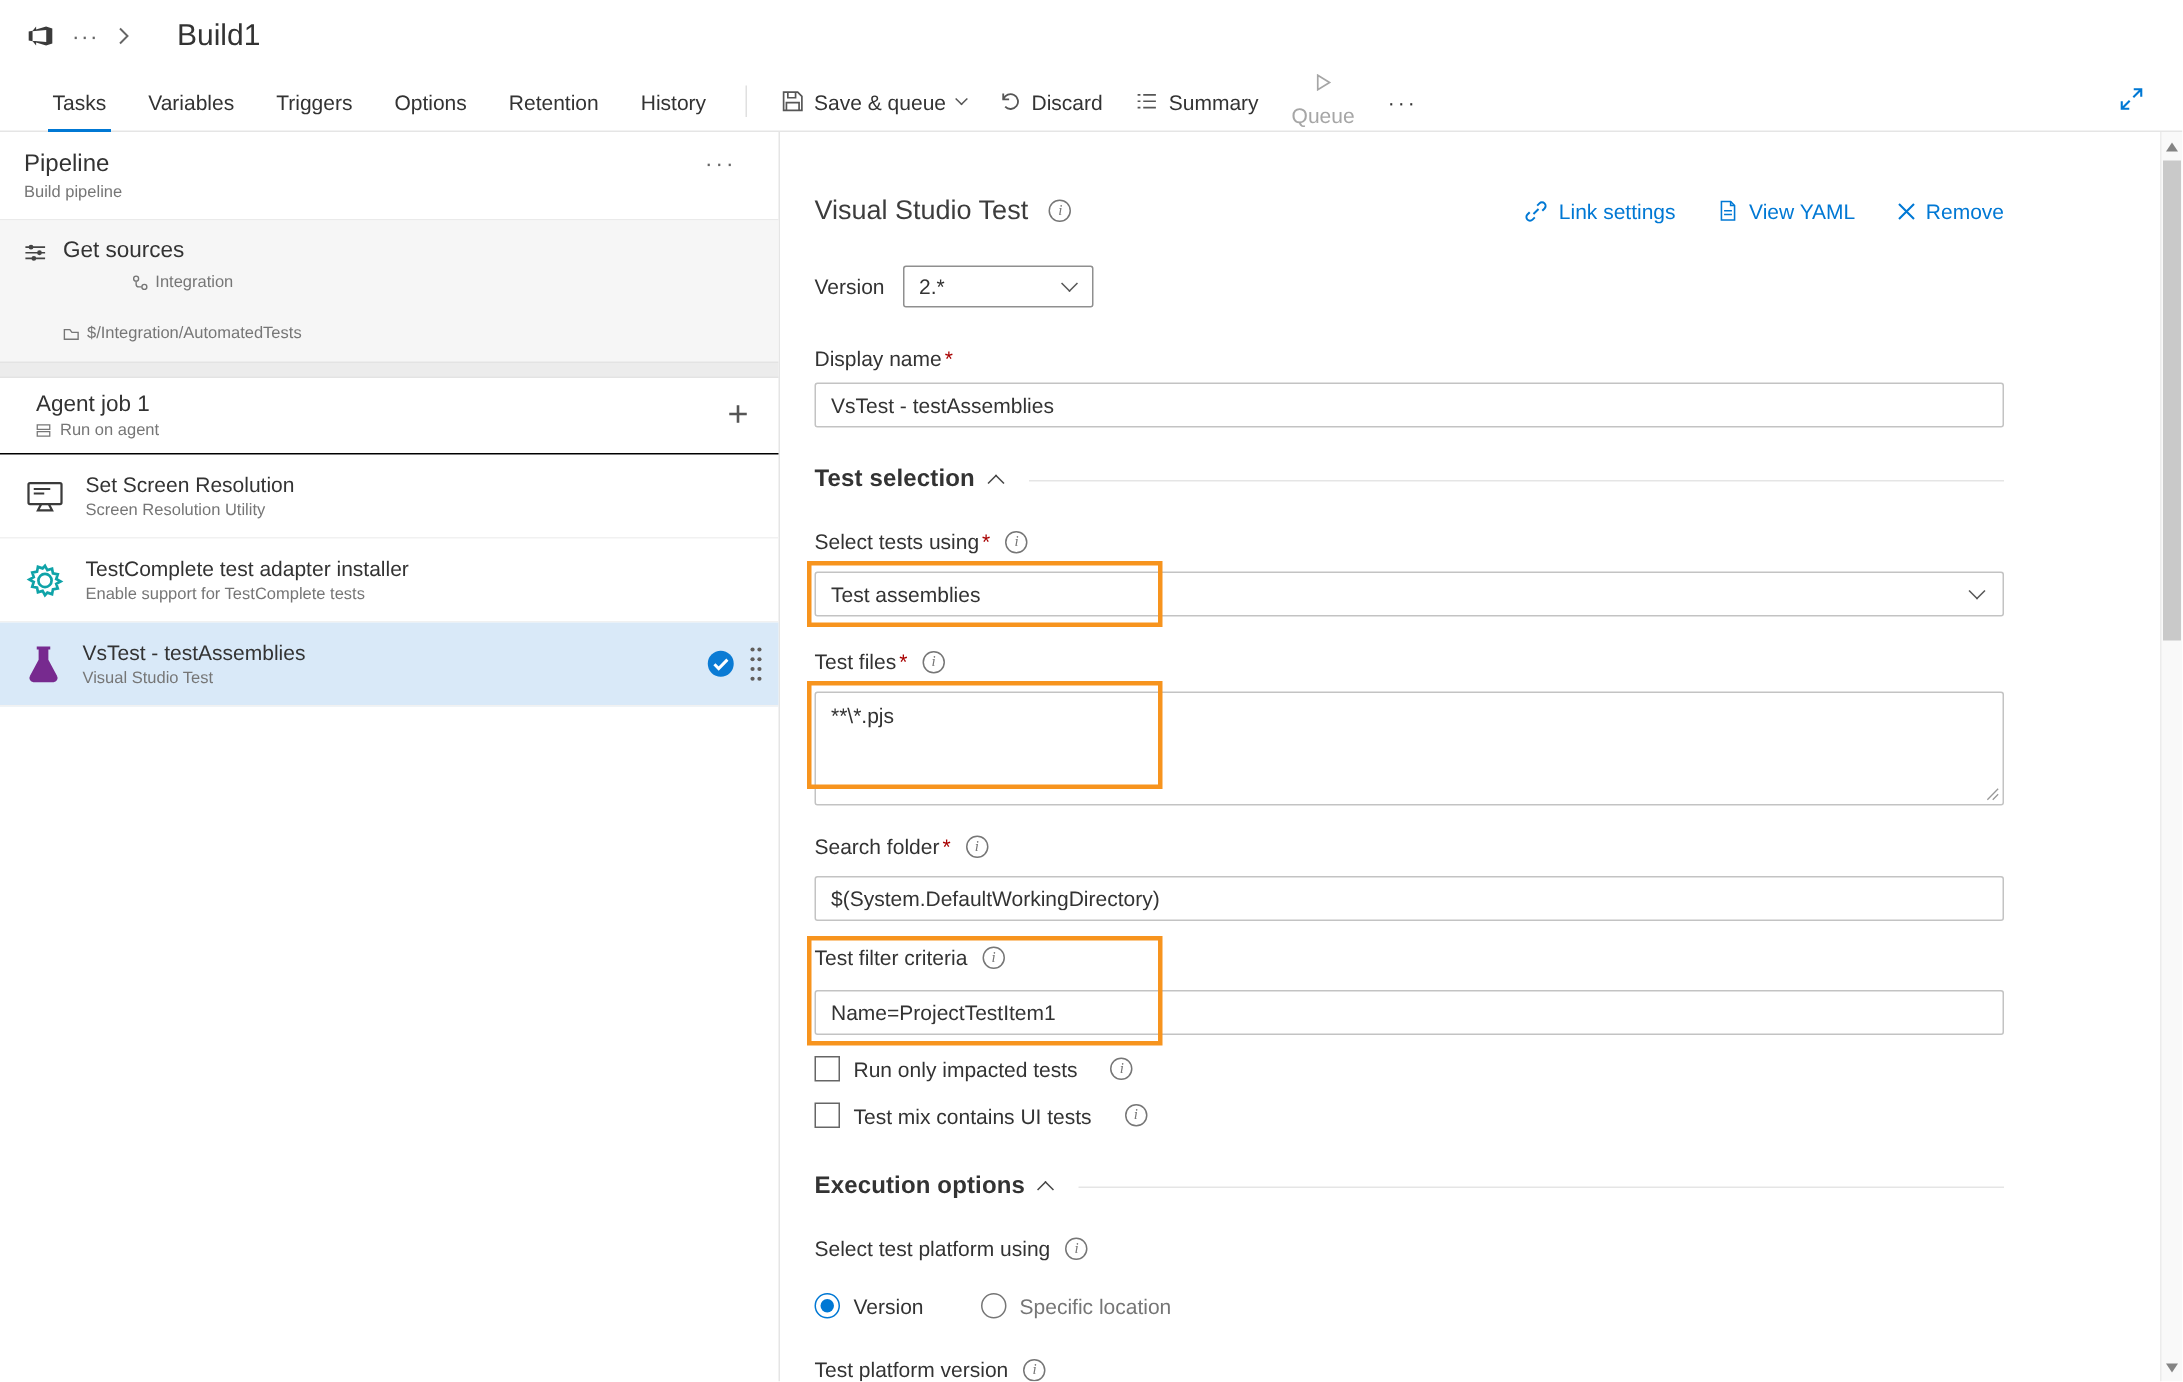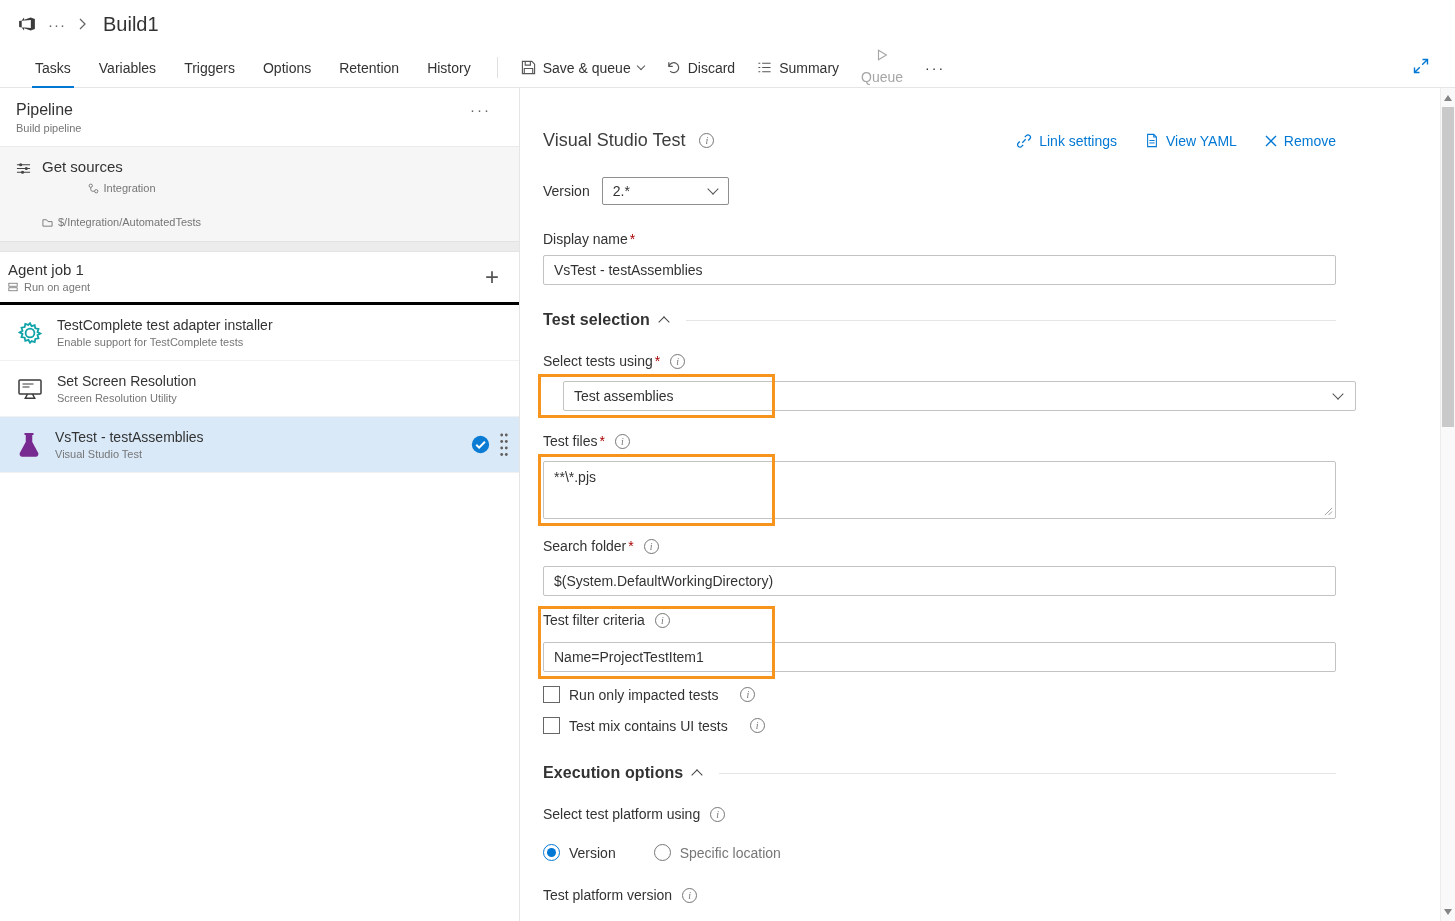--- a/index.html
+++ b/index.html
@@ -6,21 +6,21 @@
   html,body { width:1455px; height:921px; overflow:hidden; }
   body {
     font-family: "Liberation Sans", "DejaVu Sans", sans-serif;
     font-size: 14px; color:#333; background:#fff; position:relative;
   }
   svg { display:block; }
 
   
   .topbar { height:48px; display:flex; align-items:center; padding-left:18px; gap:12px; }
   .bc-more { color:#666; font-size:15px; letter-spacing:1px; cursor:pointer; }
-  .bc-title { font-size:20px; color:#333; margin-left:4px; }
+  .bc-title { font-size:20px; color:#333; margin-left:19px; }
 
   
   .tabbar { height:40px; display:flex; align-items:stretch; border-bottom:1px solid #e5e5e5; position:relative; }
   .tabs { display:flex; padding-left:21px; }
   .tab { padding:0 14px; display:flex; align-items:center; color:#333; cursor:pointer; position:relative; }
   .tab.active { font-weight:normal; }
   .tab.active::after { content:""; position:absolute; left:11px; right:11px; bottom:-1px; height:2px; background:#0078d4; }
   .tb-divider { width:1px; background:#e0e0e0; margin:9px 12px; }
   .toolbar { display:flex; align-items:center; }
   .tb-btn { display:flex; align-items:center; gap:7px; padding:0 11px; color:#333; cursor:pointer; height:100%; }
@@ -40,21 +40,21 @@
   .sub { font-size:11px; color:#767676; margin-top:3px; }
   .more-dots { color:#666; font-size:15px; letter-spacing:2px; cursor:pointer; padding:0 12px; }
 
   .get-sources { background:#f6f6f6; padding:11px 16px 13px; border-bottom:1px solid #e3e3e3; display:flex; gap:11px; cursor:pointer; }
   .gs-title { font-size:15px; color:#333; }
   .gs-meta { display:flex; gap:22px; margin-top:7px; font-size:11px; color:#767676; align-items:center;flex-direction:column; }
   .gs-meta .meta-item { display:flex; gap:5px; align-items:center; }
 
   .section-gap { height:10px; background:#ececec; border-bottom:1px solid #e3e3e3; }
 
-  .agent-job { padding:9px 6px 9px 8px; border-bottom:3px solid #000000; display:flex; justify-content:space-between; align-items:center; cursor:pointer; }
+  .agent-job { padding:9px 6px 9px 24px; border-bottom:1px solid #000000; display:flex; justify-content:space-between; align-items:center; cursor:pointer; }
   .aj-title { font-size:15px; color:#333; }
   .aj-sub { font-size:11px; color:#767676; display:flex; align-items:center; gap:6px; margin-top:3px; }
   .aj-add { font-size:24px; color:#555; cursor:pointer; padding:0 14px; font-weight:300; }
 
   .task { display:flex; align-items:center; gap:13px; padding:8px 10px 8px 16px; min-height:56px; border-bottom:1px solid #f1f1f1; cursor:pointer; }
   .task.selected { background:#d9e9f8; }
   .task-title { font-size:14px; color:#333; }
   .task-right { margin-left:auto; display:flex; align-items:center; gap:9px; }
 
   
@@ -71,23 +71,23 @@
     padding:0 28px 0 10px; position:relative; cursor:pointer; min-width:127px; }
   .select-box .chev { position:absolute; right:11px; }
   .chev { width:8px; height:8px; border-right:1.5px solid #555; border-bottom:1.5px solid #555; transform:rotate(45deg); margin-top:-4px; }
   .chev-up { width:8px; height:8px; border-left:1.5px solid #444; border-top:1.5px solid #444; transform:rotate(45deg); margin-top:4px; }
 
   .field-label { display:flex; align-items:center; gap:10px; font-size:14px; color:#333; }
   .req { color:#a80000; margin-left:2px; }
   .text-input { width:100%; height:30px; border:1px solid #c3c3c3; border-radius:2px; padding:0 10px; font-size:14px;
     color:#333; font-family:"Liberation Sans","DejaVu Sans",sans-serif; background:#fff; }
   .big-select { width:100%; height:30px; border:1px solid #c3c3c3; border-radius:2px; background:#fff; display:flex;
-    align-items:center; padding:0 30px 0 10px; position:relative; cursor:pointer;margin-left:20px; }
+    align-items:center; padding:0 30px 0 10px; position:relative; cursor:pointer; }
   .big-select .chev { position:absolute; right:13px; }
-  textarea.text-area { width:100%; height:58px; border:1px solid #c3c3c3; border-radius:2px; padding:7px 10px; font-size:14px;
+  textarea.text-area { width:100%; height:76px; border:1px solid #c3c3c3; border-radius:2px; padding:7px 10px; font-size:14px;
     color:#333; font-family:"Liberation Sans","DejaVu Sans",sans-serif; resize:none; }
   .ta-wrap { position:relative; }
   .ta-grip { position:absolute; right:3px; bottom:6px; }
 
   .section-heading { margin-top:26px; display:flex; align-items:center; gap:10px; cursor:pointer; }
   .section-heading .txt { font-size:16px; color:#333; font-weight:600; letter-spacing:.1px; }
   .section-heading .rule { flex:1; height:1px; background:#e5e5e5; margin-left:8px; }
 
   .mt24 { margin-top:24px; } .mt40 { margin-top:26px; } .mt22 { margin-top:22px; }
   .mt16 { margin-top:16px; } .mt12 { margin-top:12px; } .mt8 { margin-top:8px; } .mt14 { margin-top:14px; }
@@ -267,41 +267,41 @@
           </span>
           <span>Run on agent</span>
         </div>
       </div>
       <span class="aj-add">+</span>
     </div>
 
     <div class="task">
       <span>
         <svg width="28" height="28" viewBox="0 0 28 28">
-            <path d="M14 4.2l1.6 2.9 3.1-1 .6 3.2 3.2.6-1 3.1 2.9 1.6-2.9 1.6 1 3.1-3.2.6-.6 3.2-3.1-1L14 23.8l-1.6-2.9-3.1 1-.6-3.2-3.2-.6 1-3.1L3.6 13.4l2.9-1.6-1-3.1 3.2-.6.6-3.2 3.1 1z" fill="none" stroke="#0fa3a8" stroke-width="1.8"></path>
-            <circle cx="14" cy="14" r="4.4" fill="none" stroke="#0fa3a8" stroke-width="1.8"></circle>
-          </svg>
-      </span>
-      <div>
-        <div class="task-title">TestComplete test adapter installer</div>
-        <div class="sub">Enable support for TestComplete tests</div>
-      </div>
-    </div>
-
-    <div class="task">
-      <span>
-        <svg width="28" height="28" viewBox="0 0 28 28">
             <rect x="3" y="5" width="22" height="14" rx="1" fill="none" stroke="#3b3b3b" stroke-width="1.5"></rect>
             <path d="M6.5 9h11M6.5 12h7" stroke="#3b3b3b" stroke-width="1.2"></path>
             <path d="M11.5 19l-2.2 4.2h9.4L16.5 19" fill="none" stroke="#3b3b3b" stroke-width="1.5"></path>
           </svg>
       </span>
       <div>
         <div class="task-title">Set Screen Resolution</div>
         <div class="sub">Screen Resolution Utility</div>
+      </div>
+    </div>
+
+    <div class="task">
+      <span>
+        <svg width="28" height="28" viewBox="0 0 28 28">
+            <path d="M14 4.2l1.6 2.9 3.1-1 .6 3.2 3.2.6-1 3.1 2.9 1.6-2.9 1.6 1 3.1-3.2.6-.6 3.2-3.1-1L14 23.8l-1.6-2.9-3.1 1-.6-3.2-3.2-.6 1-3.1L3.6 13.4l2.9-1.6-1-3.1 3.2-.6.6-3.2 3.1 1z" fill="none" stroke="#0fa3a8" stroke-width="1.8"></path>
+            <circle cx="14" cy="14" r="4.4" fill="none" stroke="#0fa3a8" stroke-width="1.8"></circle>
+          </svg>
+      </span>
+      <div>
+        <div class="task-title">TestComplete test adapter installer</div>
+        <div class="sub">Enable support for TestComplete tests</div>
       </div>
     </div>
 
     <div class="task selected">
       <span>
         <svg width="26" height="28" viewBox="0 0 26 28">
             <path d="M10.5 3v8L4.6 22a2 2 0 0 0 1.8 3h13.2a2 2 0 0 0 1.8-3l-5.9-11V3" fill="#772a8f" stroke="#772a8f" stroke-width="1.5" stroke-linejoin="round"></path>
             <path d="M8.5 3h9" stroke="#772a8f" stroke-width="2"></path>
           </svg>
       </span>

